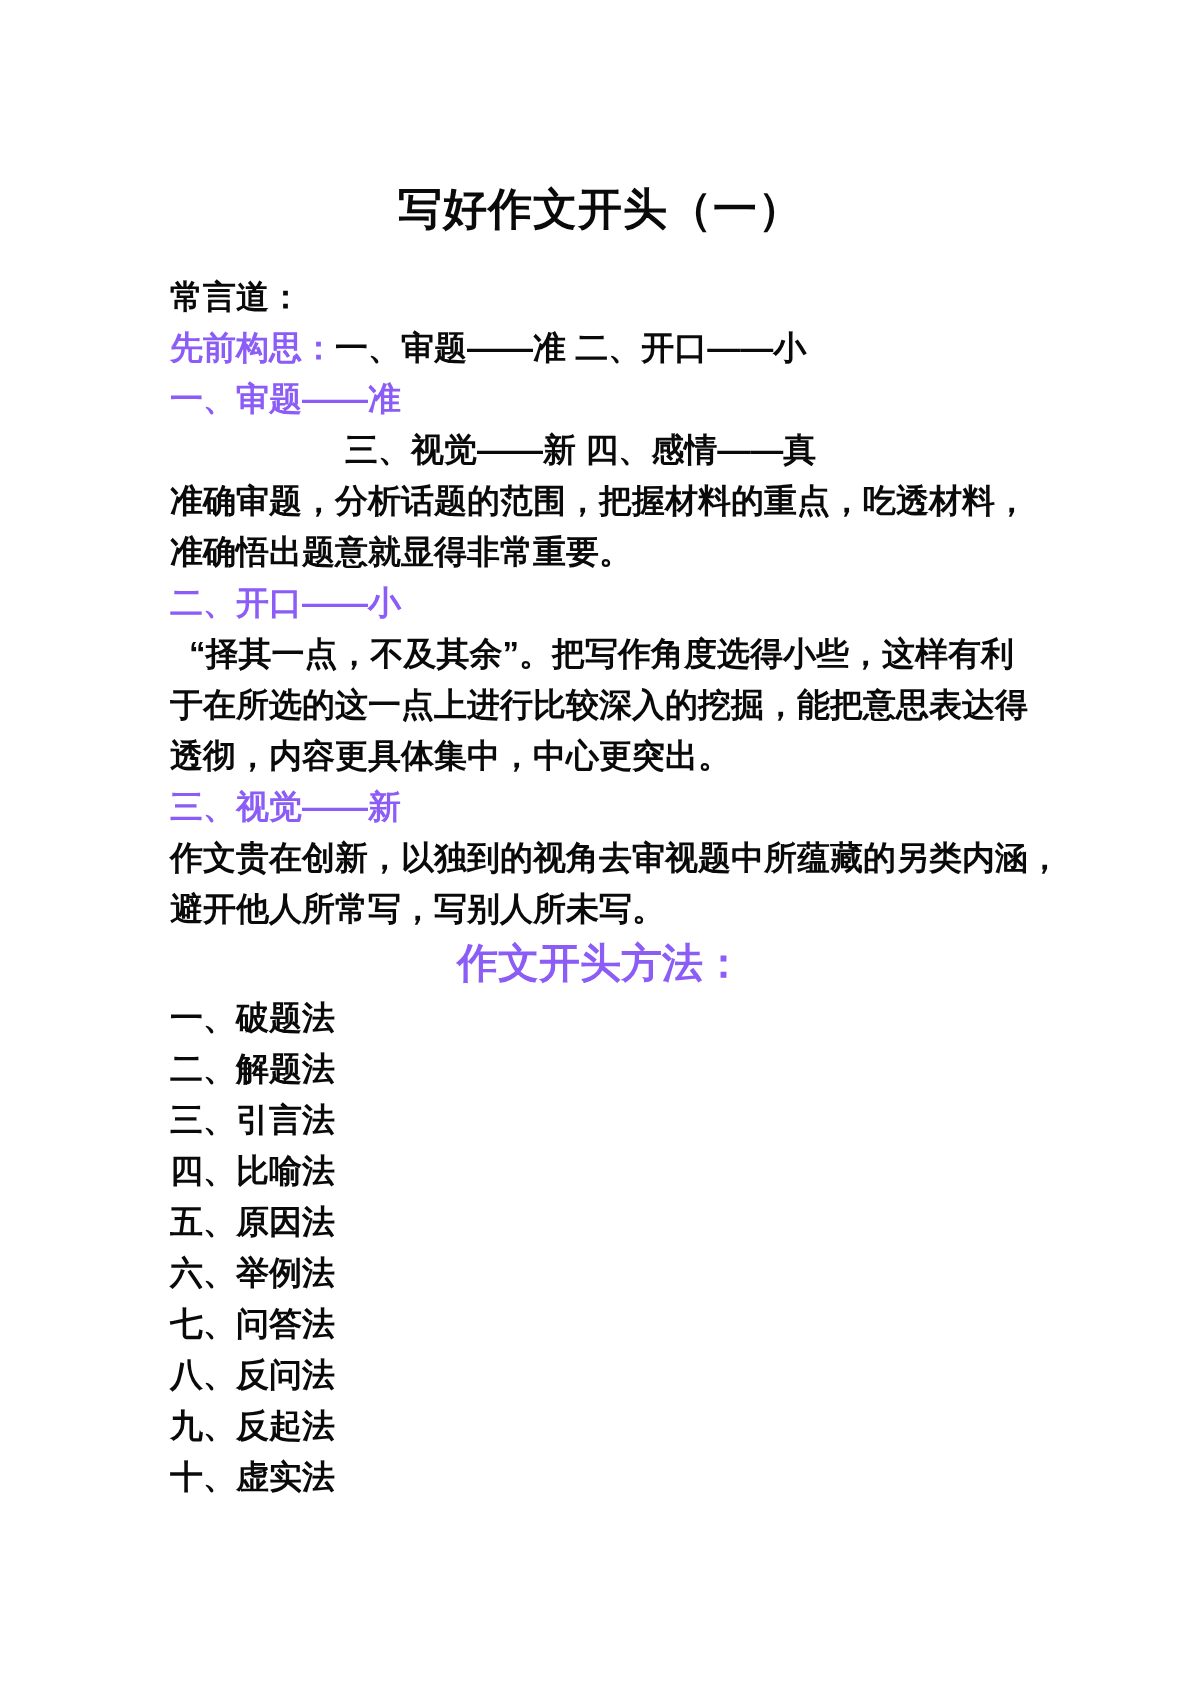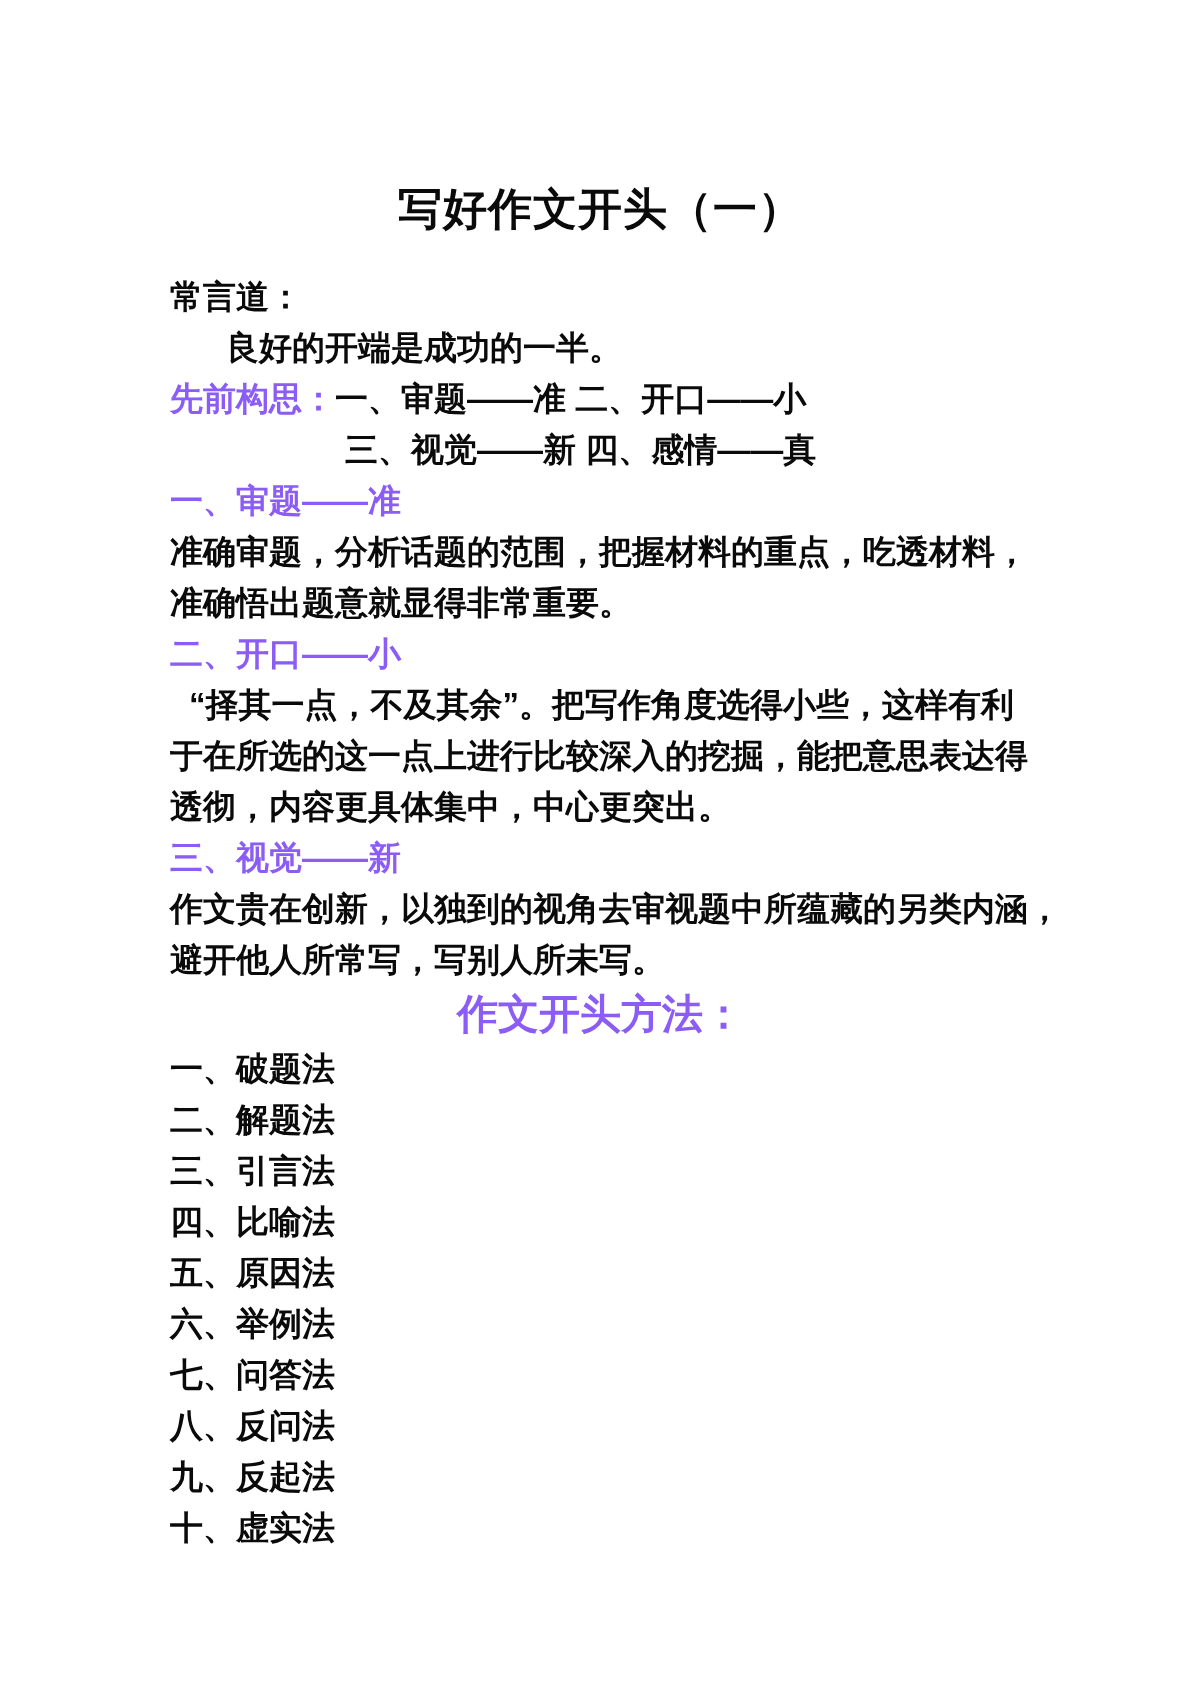--- a/index.html
+++ b/index.html
@@ -45,27 +45,26 @@
 </style>
 </head>
 <body>
 
 <div class="page">
 
   <h1 class="title">写好作文开头（一）</h1>
 
   <div class="line">常言道：</div>
 
-  <div class="line indent-proverb">良好的开端是成功的一半。</div>
 
   <div class="line"><span class="red">先前构思：</span><span>一、审题——准 二、开口——小</span></div>
 
+  <div class="line red">一、审题——准</div>
+
   <div class="line indent-outline">三、视觉——新 四、感情——真</div>
-
-  <div class="line red">一、审题——准</div>
   <div class="line">准确审题，分析话题的范围，把握材料的重点，吃透材料，</div>
   <div class="line">准确悟出题意就显得非常重要。</div>
 
   <div class="line red">二、开口——小</div>
   <div class="line indent-quote">“择其一点，不及其余”。把写作角度选得小些，这样有利</div>
   <div class="line">于在所选的这一点上进行比较深入的挖掘，能把意思表达得</div>
   <div class="line">透彻，内容更具体集中，中心更突出。</div>
 
   <div class="line red">三、视觉——新</div>
   <div class="line">作文贵在创新，以独到的视角去审视题中所蕴藏的另类内涵，</div>

